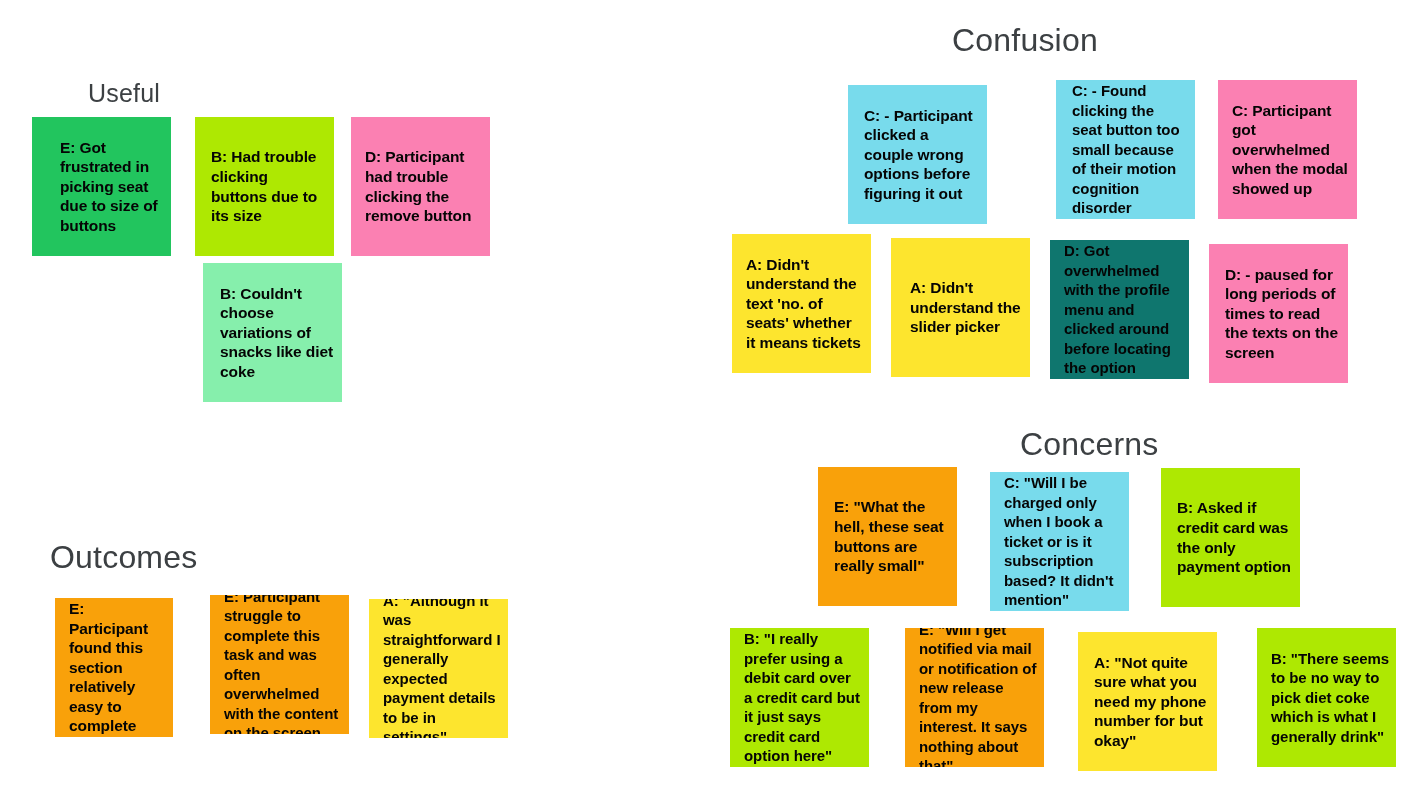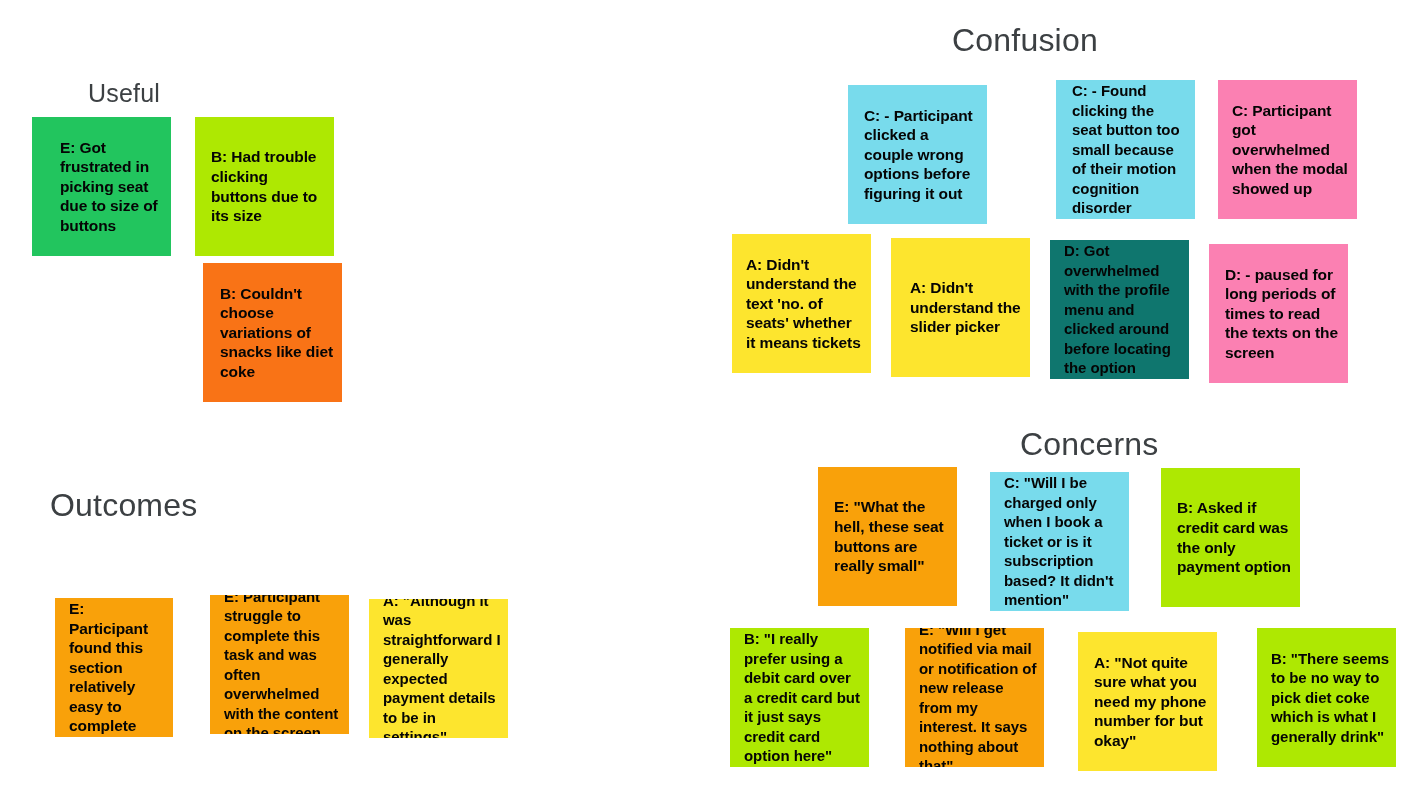--- a/index.html
+++ b/index.html
@@ -57,21 +57,24 @@
 <body>
 
 <div id="board" style="background: rgb(255, 255, 255);">
     <div class="section-heading" style="left: 88px; top: 54px; font-size: 25px; color: rgb(60, 64, 67); margin-top: 27px;">Useful</div>
     <div class="note size-lg" style="left: 32px; top: 117px; width: 139px; height: 139px; background: #22c55e; padding-left: 28px; padding-right: 10px;">
       <span class="note-text" style="color: rgb(5, 5, 5);">E: Got frustrated in picking seat due to size of buttons</span>
     </div>
     <div class="note size-lg" style="left: 195px; top: 117px; width: 139px; height: 139px; background: rgb(174, 232, 2); padding-left: 16px; padding-right: 8px;">
       <span class="note-text" style="color: rgb(5, 5, 5);">B: Had trouble clicking buttons due to its size</span>
     </div>
-    <div class="note size-lg" style="left: 203px; top: 263px; width: 139px; height: 139px; background: #f97316; padding-left: 17px; padding-right: 8px;">
+    <div class="note size-lg" style="left: 351px; top: 117px; width: 139px; height: 139px; background: rgb(251, 128, 178); padding-left: 14px; padding-right: 8px;">
+      <span class="note-text" style="color: rgb(5, 5, 5);">D: Participant had trouble clicking the remove button</span>
+    </div>
+    <div class="note size-lg" style="left: 203px; top: 263px; width: 139px; height: 139px; background: #86efac; padding-left: 17px; padding-right: 8px;">
       <span class="note-text" style="color: rgb(5, 5, 5);">B: Couldn't choose variations of snacks like diet coke</span>
     </div>
     <div class="section-heading" style="left: 952px; top: 24px; font-size: 32px; color: rgb(60, 64, 67);">Confusion</div>
     <div class="note size-lg" style="left: 848px; top: 85px; width: 139px; height: 139px; background: rgb(120, 219, 236); padding-left: 16px; padding-right: 7px;">
       <span class="note-text" style="color: rgb(5, 5, 5);">C: - Participant clicked a couple wrong options before figuring it out</span>
     </div>
     <div class="note size-sm" style="left: 1056px; top: 80px; width: 139px; height: 139px; background: rgb(120, 219, 236); padding-left: 16px; padding-right: 8px;">
       <span class="note-text" style="color: rgb(5, 5, 5);">C: - Found clicking the seat button too small because of their motion cognition disorder</span>
     </div>
     <div class="note size-lg" style="left: 1218px; top: 80px; width: 139px; height: 139px; background: rgb(251, 128, 178); padding-left: 14px; padding-right: 6px;">
@@ -82,21 +85,21 @@
     </div>
     <div class="note size-lg" style="left: 891px; top: 238px; width: 139px; height: 139px; background: rgb(253, 229, 46); padding-left: 19px; padding-right: 8px;">
       <span class="note-text" style="color: rgb(5, 5, 5);">A: Didn't understand the slider picker</span>
     </div>
     <div class="note size-sm" style="left: 1050px; top: 240px; width: 139px; height: 139px; background: #0f766e; padding-left: 14px; padding-right: 7px;">
       <span class="note-text" style="color: rgb(5, 5, 5);">D: Got overwhelmed with the profile menu and clicked around before locating the  option</span>
     </div>
     <div class="note size-lg" style="left: 1209px; top: 244px; width: 139px; height: 139px; background: rgb(251, 128, 178); padding-left: 16px; padding-right: 8px;">
       <span class="note-text" style="color: rgb(5, 5, 5);">D: -  paused for long periods of times to read the texts on the screen</span>
     </div>
-    <div class="section-heading" style="left: 50px; top: 489px; font-size: 32px; color: rgb(60, 64, 67);">Outcomes</div>
+    <div class="section-heading" style="left: 50px; top: 541px; font-size: 32px; color: rgb(60, 64, 67);">Outcomes</div>
     <div class="note size-lg" style="left: 55px; top: 598px; width: 118px; height: 139px; background: rgb(249, 161, 10); padding-left: 14px; padding-right: 7px;">
       <span class="note-text" style="color: rgb(5, 5, 5);">E: Participant found this section relatively easy to complete</span>
     </div>
     <div class="note size-sm" style="left: 210px; top: 595px; width: 139px; height: 139px; background: rgb(249, 161, 10); padding-left: 14px; padding-right: 6px;">
       <span class="note-text" style="color: rgb(5, 5, 5);">E: Participant struggle to complete this task and was often overwhelmed with the content on the screen</span>
     </div>
     <div class="note size-sm" style="left: 369px; top: 599px; width: 139px; height: 139px; background: rgb(253, 229, 46); padding-left: 14px; padding-right: 6px;">
       <span class="note-text" style="color: rgb(5, 5, 5);">A: "Although it was straightforward I generally expected payment details to be in settings"</span>
     </div>
     <div class="section-heading" style="left: 1020px; top: 428px; font-size: 32px; color: rgb(60, 64, 67);">Concerns</div>

